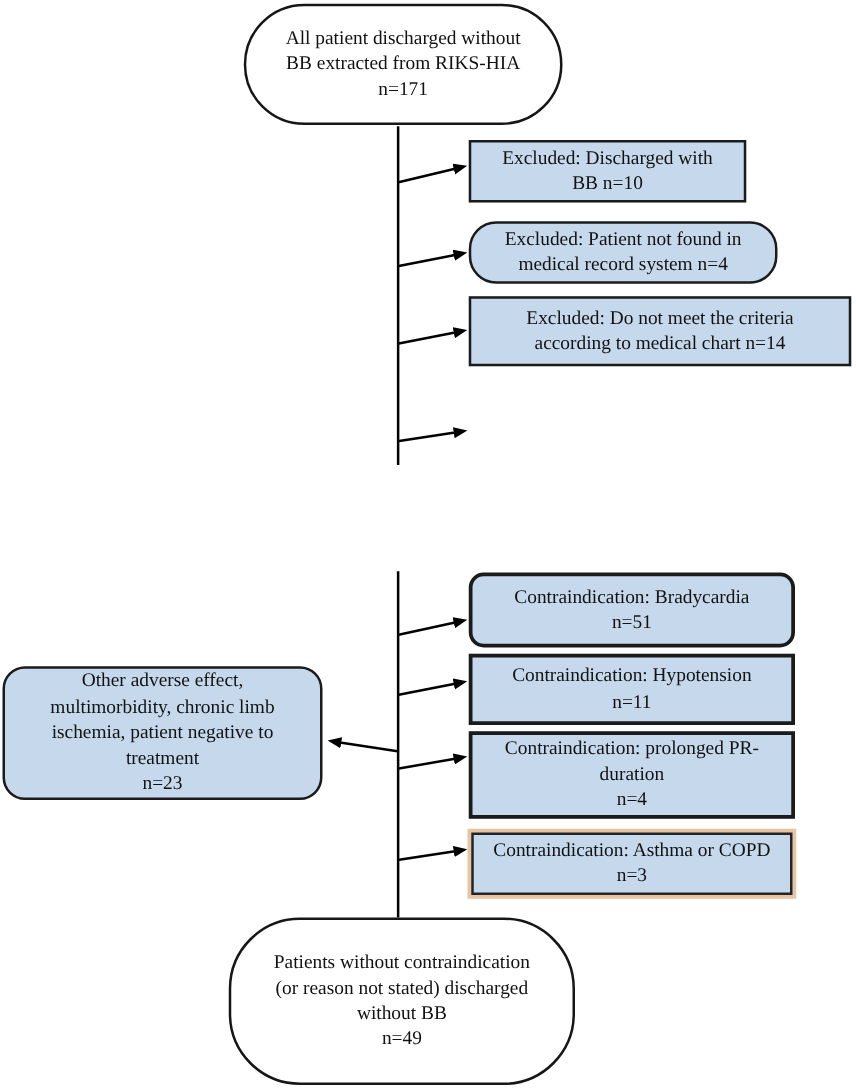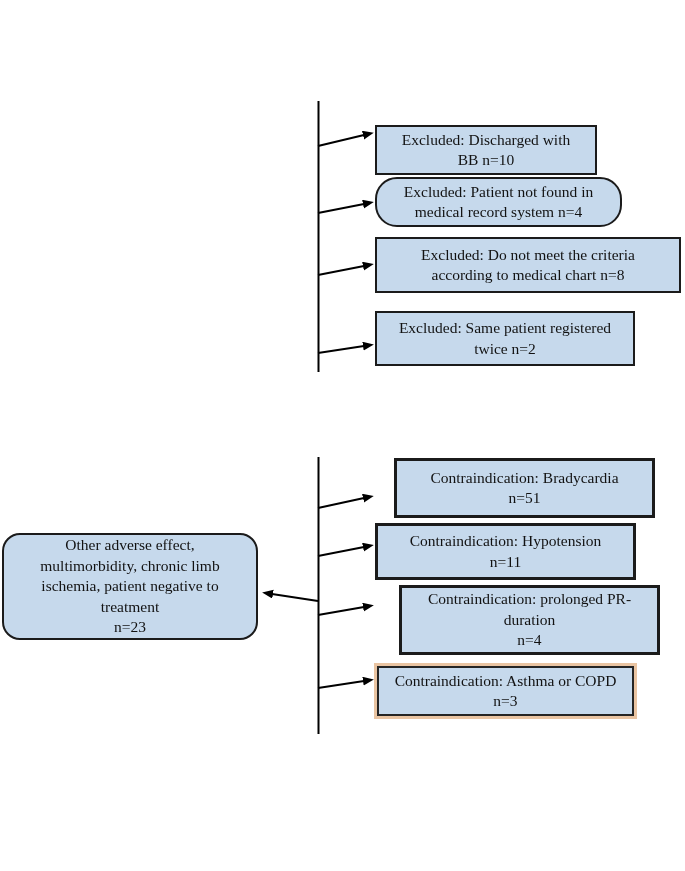--- a/index.html
+++ b/index.html
@@ -42,28 +42,28 @@
     border: 2px solid #161616;
   }
   .stadium.source  { left: 195px; top: 3px;   width: 255px; height: 97px;  border-radius: 50px; }
   .stadium.nobeta  { left: 197px; top: 372px; width: 256px; height: 85px;  border-radius: 43px; }
   .stadium.final   { left: 183px; top: 734px; width: 277px; height: 134px; border-radius: 57px; }
 
   .bluebox {
     background: #c6d9ec;
     border: 2px solid #1b1b1b;
   }
-  .bluebox.exc1 { left: 375px; top: 125px; width: 222px; height: 50px; }
+  .bluebox.exc1 { left: 375px; top: 112px; width: 222px; height: 50px; }
   .bluebox.exc2 { left: 375px; top: 177px; width: 247px; height: 50px; border-radius: 22px; }
   .bluebox.exc3 { left: 375px; top: 237px; width: 306px; height: 56px; }
   .bluebox.exc4 { left: 375px; top: 311px; width: 260px; height: 55px; }
 
-  .bluebox.con1 { left: 394px; top: 458px; width: 261px; height: 60px; border-width: 3px; }
+  .bluebox.con1 { left: 375px; top: 458px; width: 261px; height: 60px; border-width: 3px; border-radius: 12px; }
   .bluebox.con2 { left: 375px; top: 523px; width: 261px; height: 57px; border-width: 3px; justify-content: center; }
-  .bluebox.con3 { left: 375px; top: 585px; width: 261px; height: 70px; border-width: 3px; margin-left: 24px; }
+  .bluebox.con3 { left: 375px; top: 585px; width: 261px; height: 70px; border-width: 3px; }
   .bluebox.con4 {
     left: 377px; top: 666px; width: 257px; height: 50px;
     border: 2px solid #242424;
     box-shadow: 0 0 0 3px #e9c4a2;
     align-items: center;
   }
   .bluebox.other { left: 2px; top: 533px; width: 256px; height: 107px; border-radius: 18px; }
 </style>
 </head>
 <body>
@@ -85,36 +85,37 @@
     <line x1="318" y1="275" x2="364" y2="266" stroke="#000" stroke-width="2" marker-end="url(#arrowhead)"></line>
     <line x1="318" y1="353" x2="364" y2="346" stroke="#000" stroke-width="2" marker-end="url(#arrowhead)"></line>
 
     <line x1="318" y1="508" x2="364" y2="498" stroke="#000" stroke-width="2" marker-end="url(#arrowhead)"></line>
     <line x1="318" y1="556" x2="364" y2="547" stroke="#000" stroke-width="2" marker-end="url(#arrowhead)"></line>
     <line x1="318" y1="601" x2="272" y2="594" stroke="#000" stroke-width="2" marker-end="url(#arrowhead)"></line>
     <line x1="318" y1="615" x2="364" y2="607" stroke="#000" stroke-width="2" marker-end="url(#arrowhead)"></line>
     <line x1="318" y1="688" x2="364" y2="681" stroke="#000" stroke-width="2" marker-end="url(#arrowhead)"></line>
   </svg>
 
+  <div class="node stadium source">
+    <span class="box-text">All patient discharged without
+BB extracted from RIKS-HIA
+n=171</span>
+  </div>
 
   <div class="node bluebox exc1">
     <span class="box-text">Excluded: Discharged with
 BB n=10</span>
   </div>
   <div class="node bluebox exc2">
     <span class="box-text">Excluded: Patient not found in
 medical record system n=4</span>
   </div>
   <div class="node bluebox exc3">
     <span class="box-text">Excluded: Do not meet the criteria
-according to medical chart n=8</span>
-  </div>
-  <div class="node bluebox exc4">
-    <span class="box-text">Excluded: Same patient registered
-twice n=2</span>
+according to medical chart n=14</span>
   </div>
 
 
   <div class="node bluebox con1">
     <span class="box-text">Contraindication: Bradycardia
 n=51</span>
   </div>
   <div class="node bluebox con2">
     <span class="box-text">Contraindication: Hypotension
 n=11</span>
@@ -130,14 +131,20 @@
   </div>
 
   <div class="node bluebox other">
     <span class="box-text">Other adverse effect,
 multimorbidity, chronic limb
 ischemia, patient negative to
 treatment
 n=23</span>
   </div>
 
+  <div class="node stadium final">
+    <span class="box-text">Patients without contraindication
+(or reason not stated) discharged
+without BB
+n=49</span>
+  </div>
 
 </div>
 
 </body></html>

